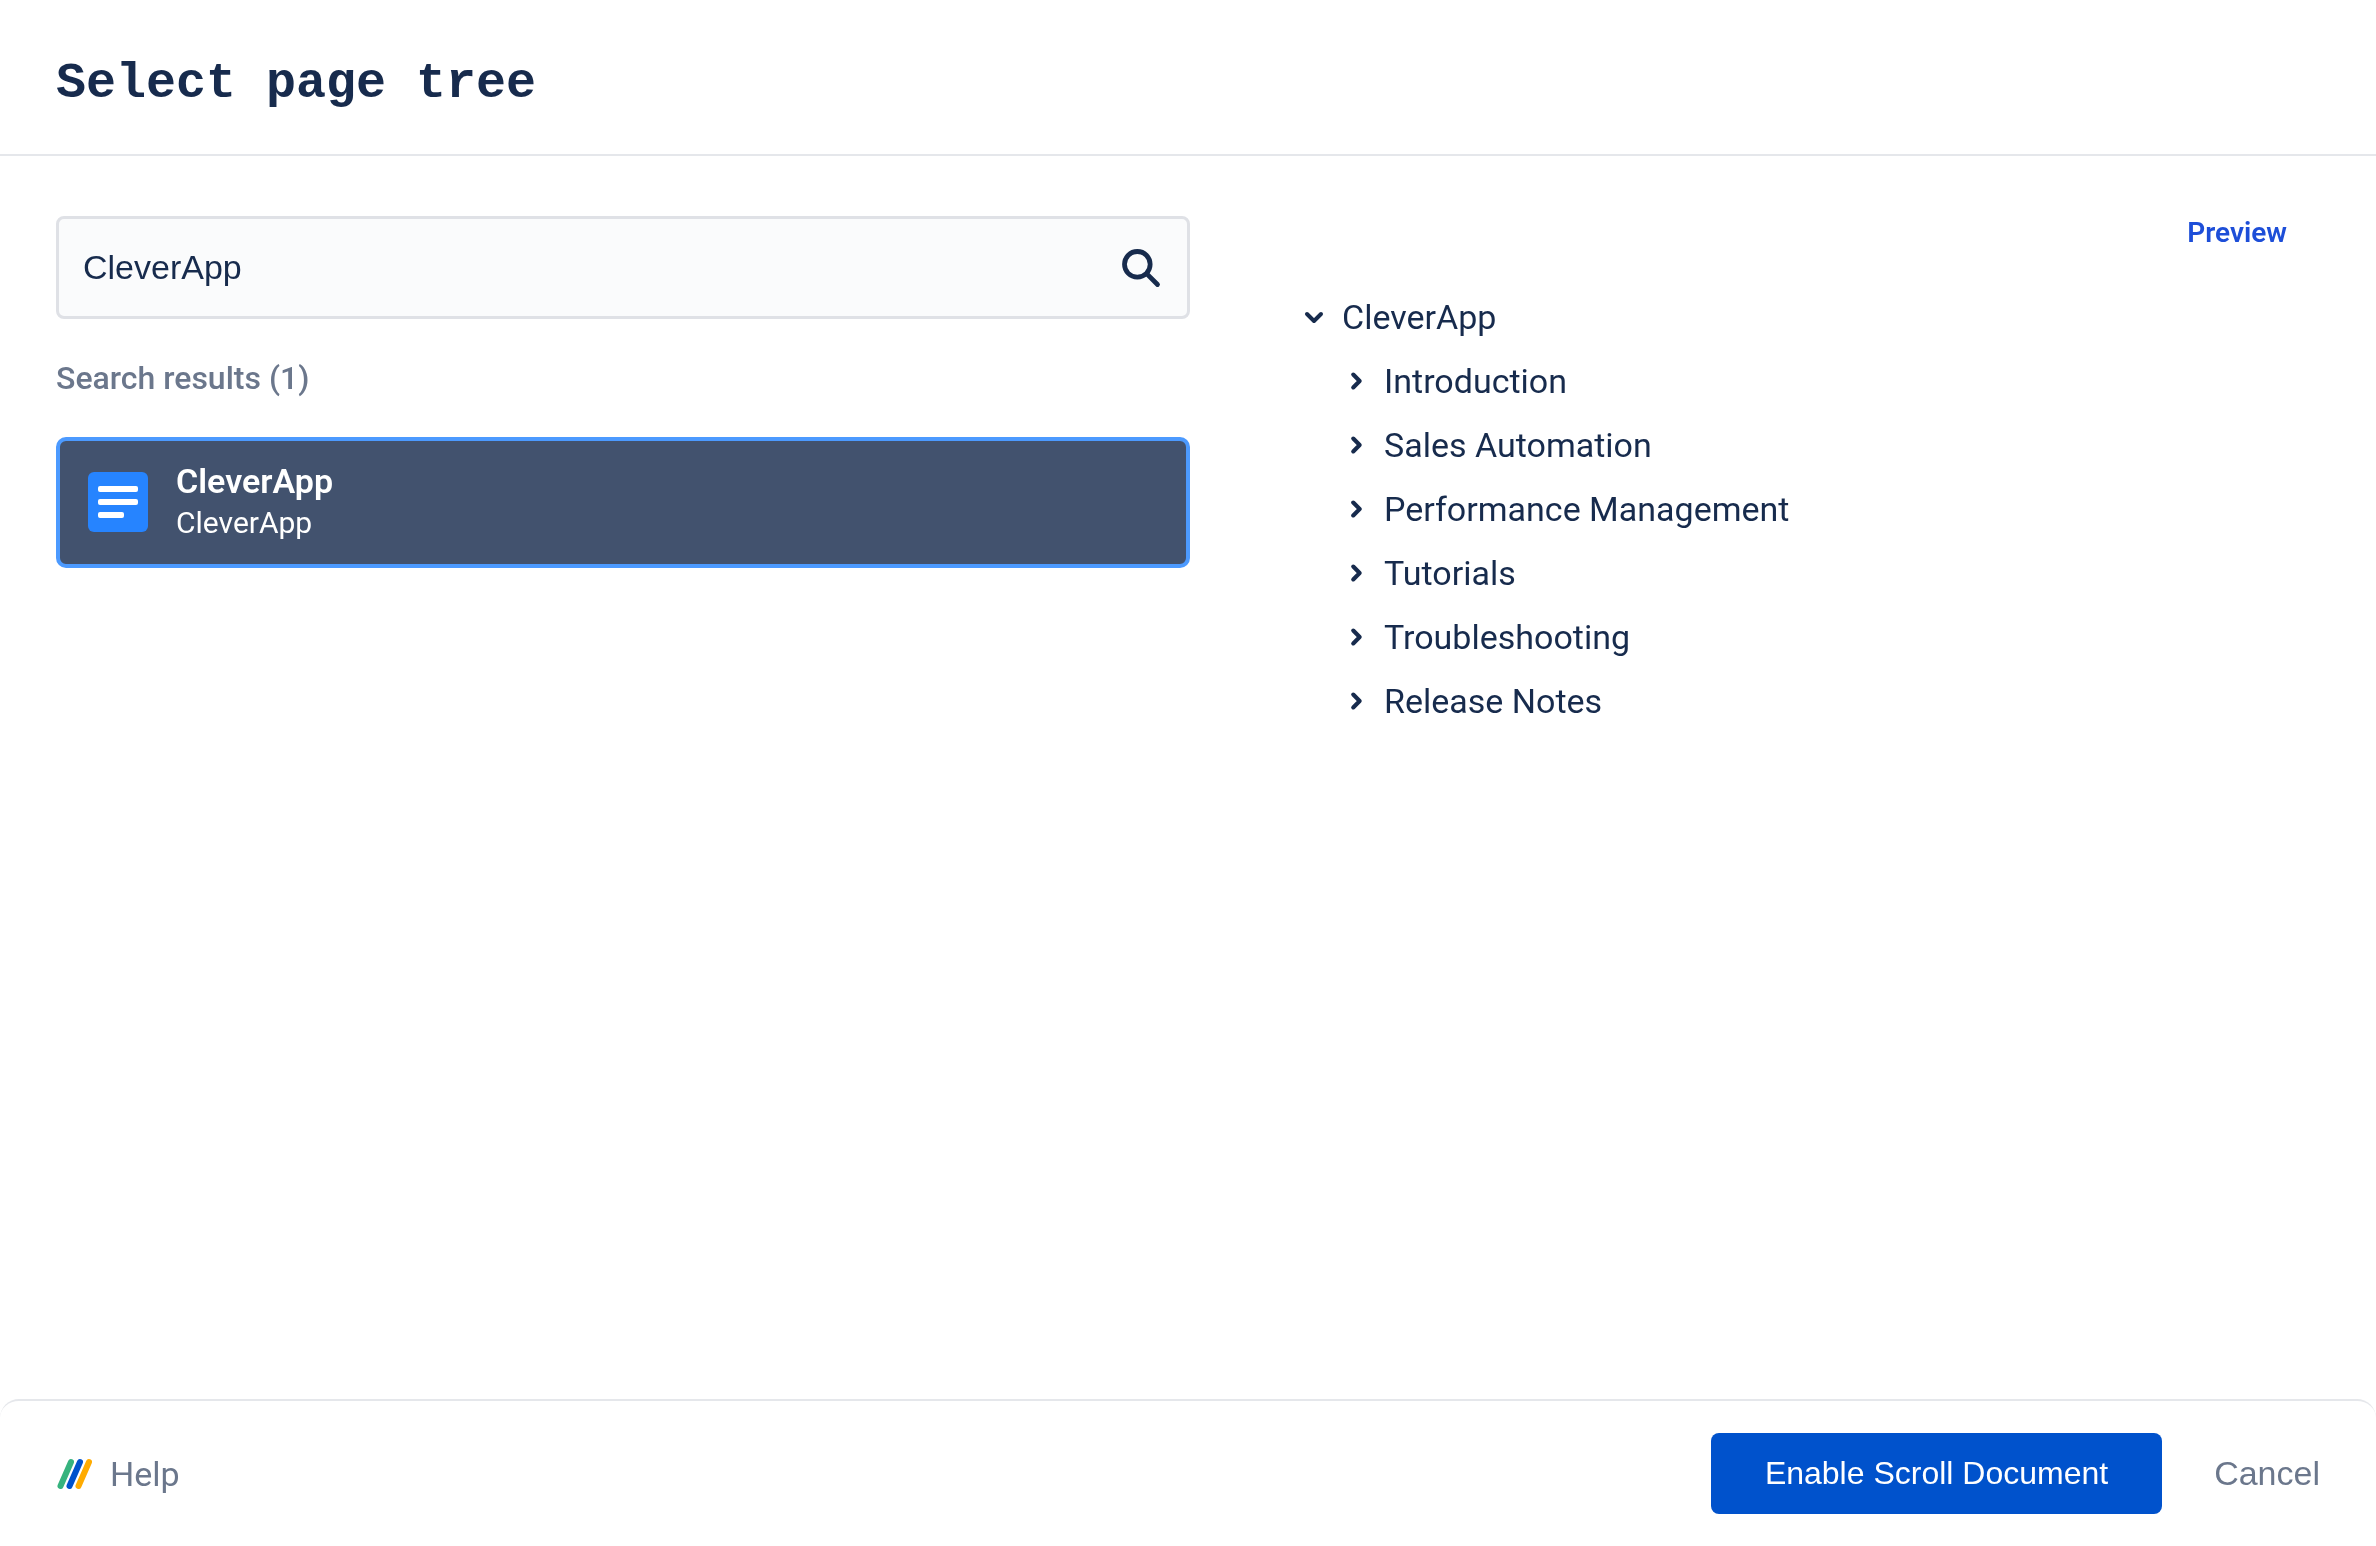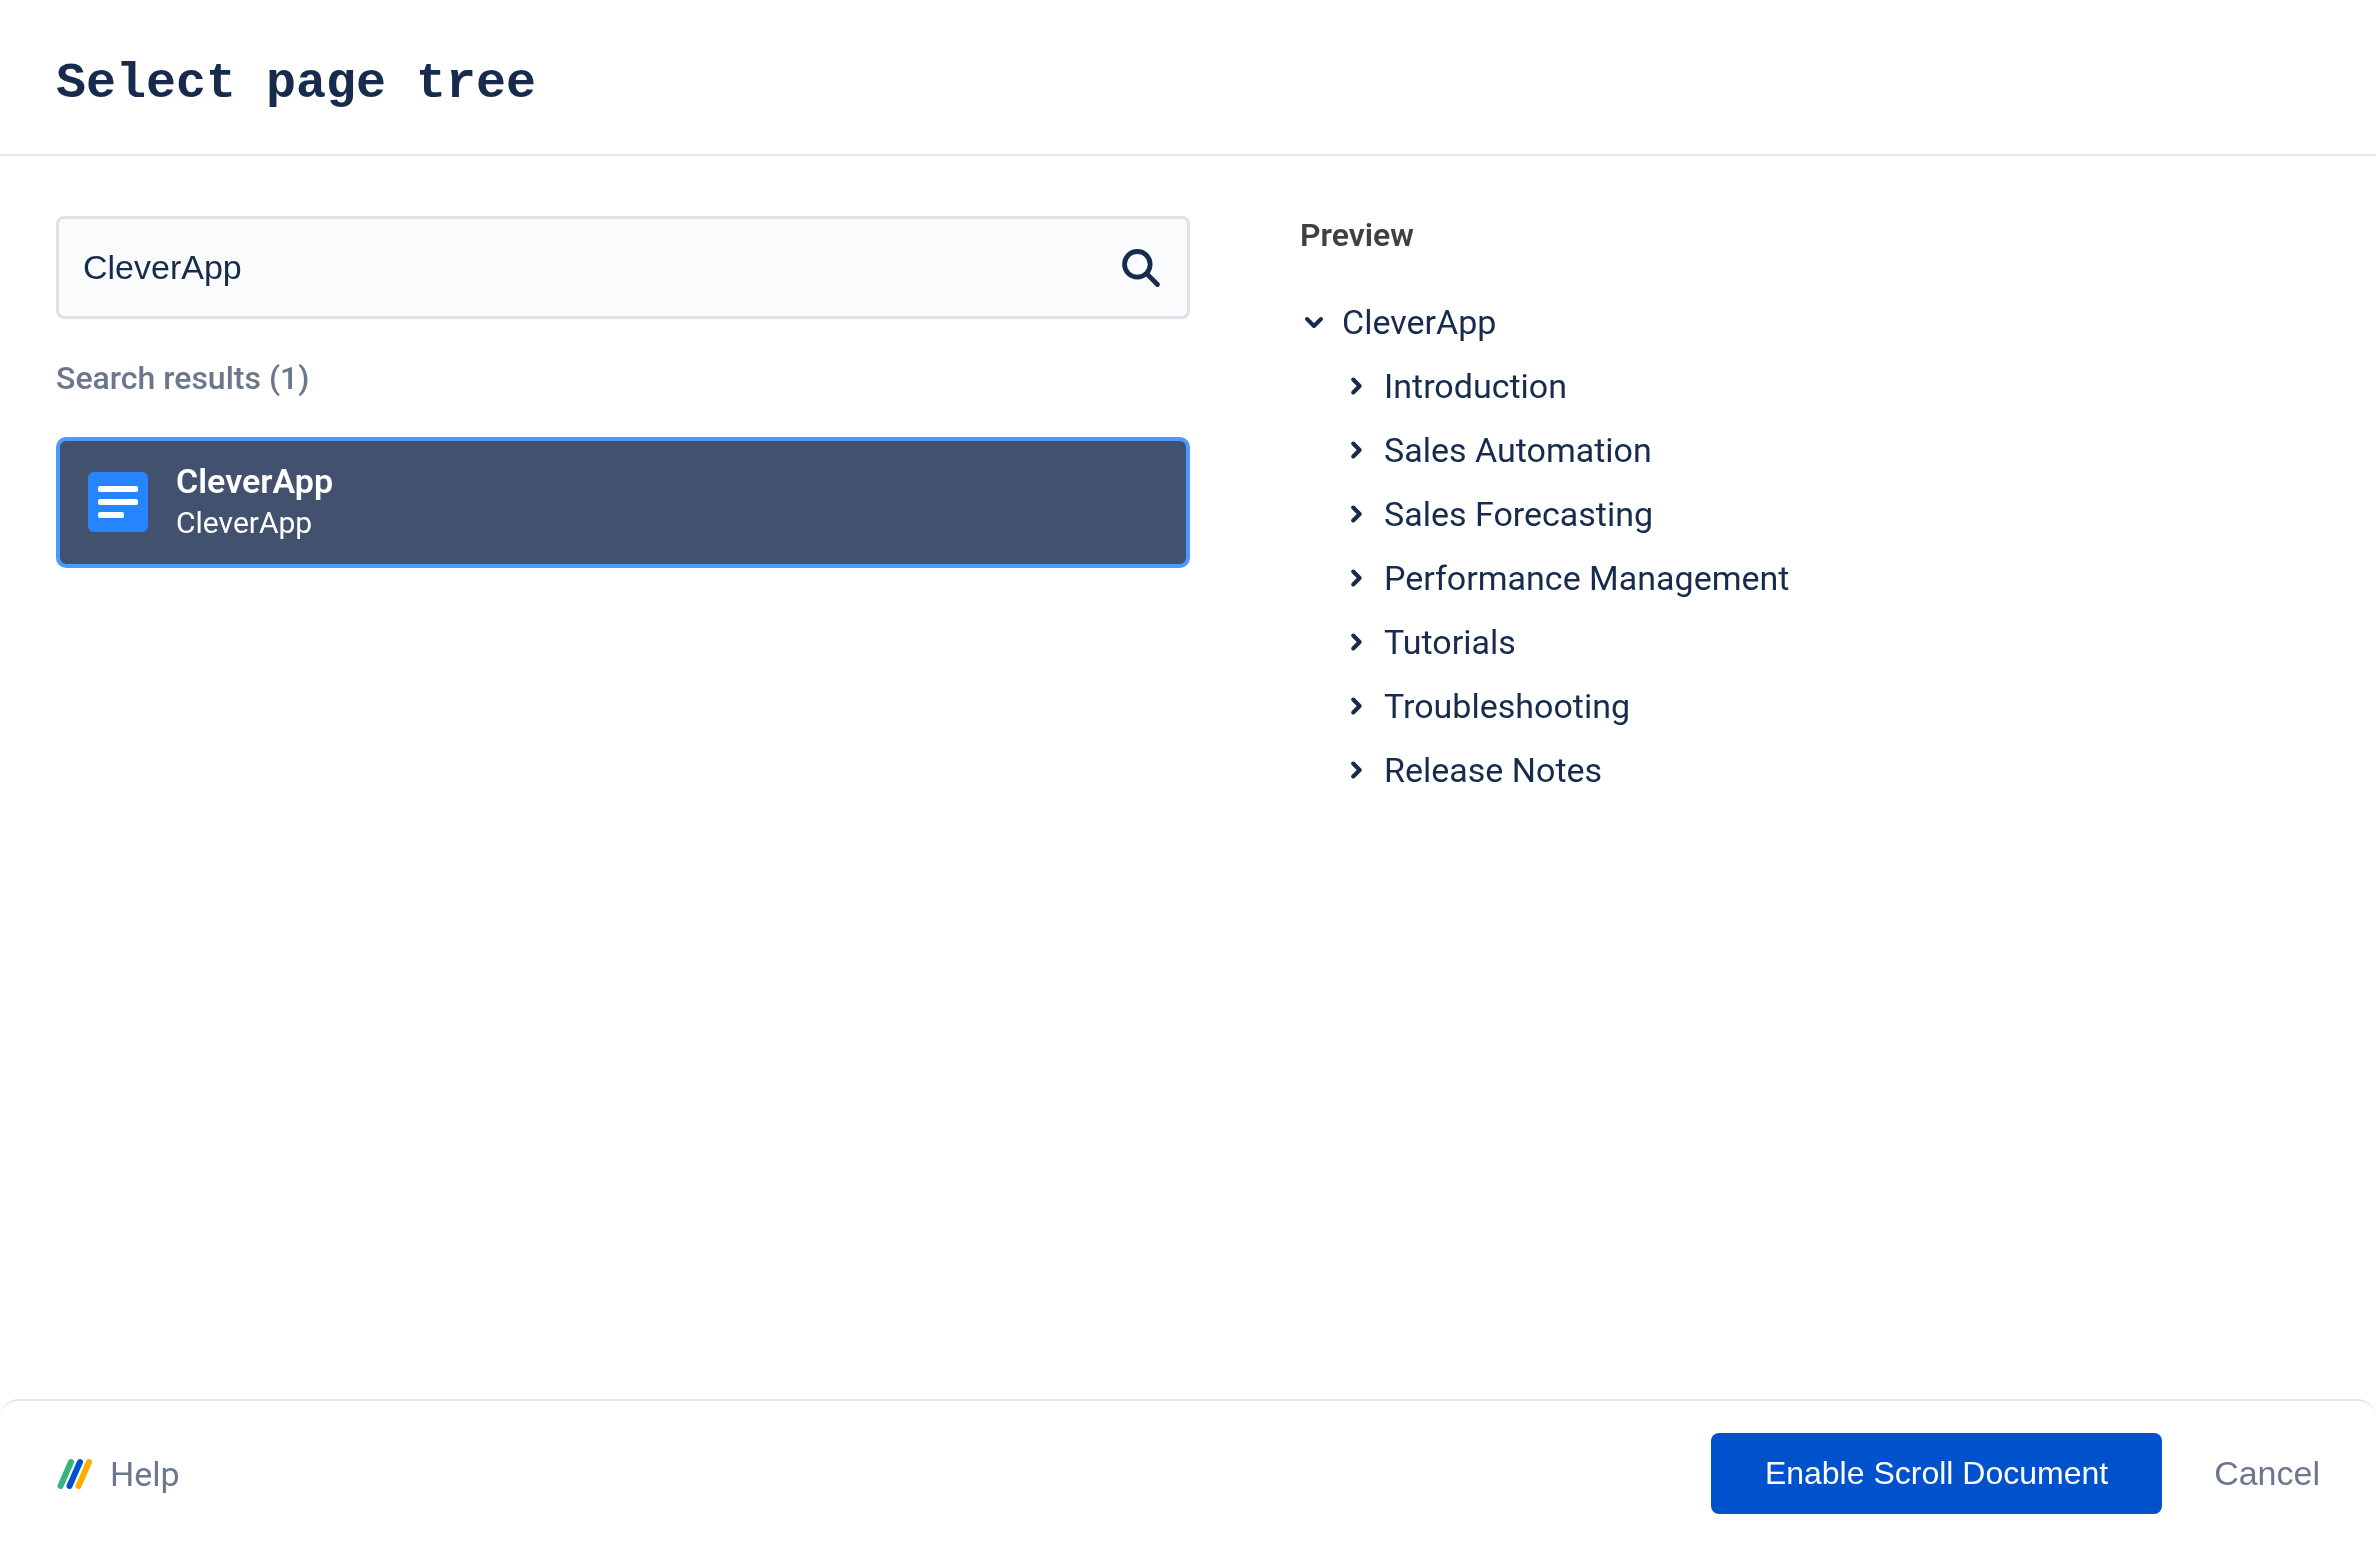--- a/index.html
+++ b/index.html
@@ -78,22 +78,23 @@
     height: 6px; background: #fff; border-radius: 2px;
   }
   .result-icon .line.short { width: 65%; }
   .result-text .title {
     font-size: 34px; font-weight: 600; color: #fff; line-height: 1.2;
   }
   .result-text .subtitle {
     font-size: 30px; font-weight: 400; color: #fff; line-height: 1.4;
   }
   .preview-label {
-    font-size: 32px; font-weight: 600; color: #404040;
+    font-size: 28px; font-weight: 600; color: #1d4ed8;
     margin-bottom: 36px;
+    text-align: right;
   }
   .tree { list-style: none; }
   .tree-node {
     display: flex; align-items: center; gap: 14px;
     padding: 12px 0;
     cursor: pointer;
   }
   .tree-children {
     list-style: none;
     padding-left: 42px;
@@ -197,30 +198,20 @@
                 <span class="tree-label">Sales Automation</span>
               </div>
             </li>
             <li>
               <div class="tree-node">
                 <span class="chev">
                   <svg width="22" height="22" viewBox="0 0 24 24" fill="none" stroke="#172B4D" stroke-width="4.5" stroke-linecap="round" stroke-linejoin="round">
                     <polyline points="9 5 16 12 9 19"></polyline>
                   </svg>
                 </span>
-                <span class="tree-label">Sales Forecasting</span>
-              </div>
-            </li>
-            <li>
-              <div class="tree-node">
-                <span class="chev">
-                  <svg width="22" height="22" viewBox="0 0 24 24" fill="none" stroke="#172B4D" stroke-width="4.5" stroke-linecap="round" stroke-linejoin="round">
-                    <polyline points="9 5 16 12 9 19"></polyline>
-                  </svg>
-                </span>
                 <span class="tree-label">Performance Management</span>
               </div>
             </li>
             <li>
               <div class="tree-node">
                 <span class="chev">
                   <svg width="22" height="22" viewBox="0 0 24 24" fill="none" stroke="#172B4D" stroke-width="4.5" stroke-linecap="round" stroke-linejoin="round">
                     <polyline points="9 5 16 12 9 19"></polyline>
                   </svg>
                 </span>

